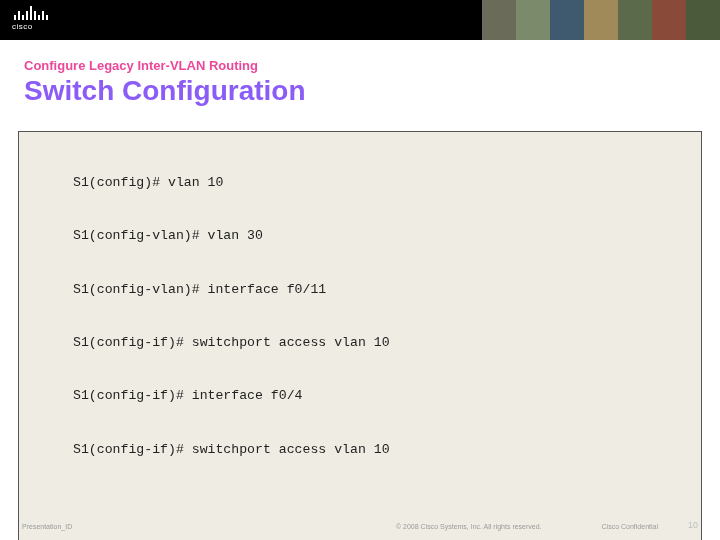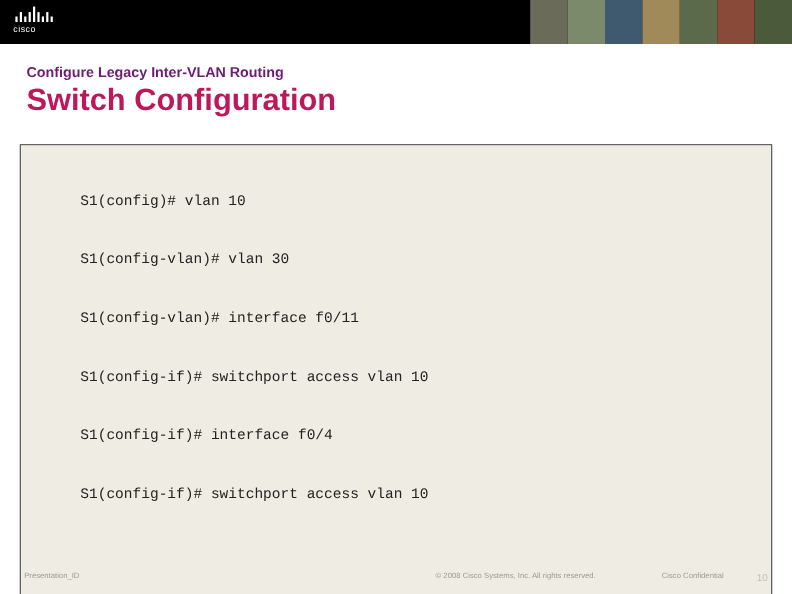--- a/index.html
+++ b/index.html
@@ -5,28 +5,28 @@
   * { margin: 0; padding: 0; box-sizing: border-box; }
   html, body { width: 720px; height: 540px; font-family: Arial, Helvetica, sans-serif; background: #fff; overflow: hidden; }
   .topbar { height: 40px; background: #000; position: relative; display: flex; align-items: flex-start; }
   .logo { width: 46px; height: 32px; margin: 4px 0 0 12px; display: flex; flex-direction: column; color: #fff; }
   .bars { display: flex; align-items: flex-end; height: 16px; gap: 2px; padding-left: 2px; }
   .bars span { width: 2px; background: #fff; display: inline-block; }
   .logo-text { font-size: 8px; letter-spacing: 0.5px; margin-top: 2px; }
   .photostrip { position: absolute; right: 0; top: 0; height: 40px; display: flex; }
   .photostrip div { height: 40px; width: 34px; }
   .title-block { padding: 18px 24px 10px 24px; }
-  .pretitle { font-size: 13px; font-weight: bold; color: #701a75; }
-  .title { font-size: 28px; font-weight: bold; color: #be185d; margin-top: 2px; }
+  .pretitle { font-size: 13px; font-weight: bold; color: #ec4899; }
+  .title { font-size: 28px; font-weight: bold; color: #8b5cf6; margin-top: 2px; }
   .terminal-wrap { margin: 14px 18px 0 18px; border: 1px solid #555; background: #efece3; box-shadow: 0 1px 0 #aaa; padding: 6px 10px 8px 10px; }
   .terminal { font-family: "Courier New", Courier, monospace; font-size: 13.2px; line-height: 1.35; color: #222; white-space: pre-wrap; word-wrap: break-word; }
   .terminal .line { display: block; }
   .terminal .prompt { font-weight: normal; margin-left: 44px; }
   .terminal .cmd { font-weight: normal; }
-  .footer { position: absolute; bottom: 10px; left: 0; right: 0; padding: 0 22px; display: flex; align-items: flex-start; font-size: 7px; color: #9a9a9a; }
+  .footer { position: absolute; bottom: 10px; left: 0; right: 0; padding: 0 22px; display: flex; align-items: flex-end; font-size: 7px; color: #9a9a9a; }
   .footer .fid { flex: 0 0 auto; }
   .footer .spacer { flex: 1; }
   .footer .copy { margin-right: 60px; }
   .footer .conf { margin-right: 30px; }
   .footer .page { color: #bfbfbf; font-size: 9px; }
 </style>
 </head>
 <body>
 
 <div class="topbar">

